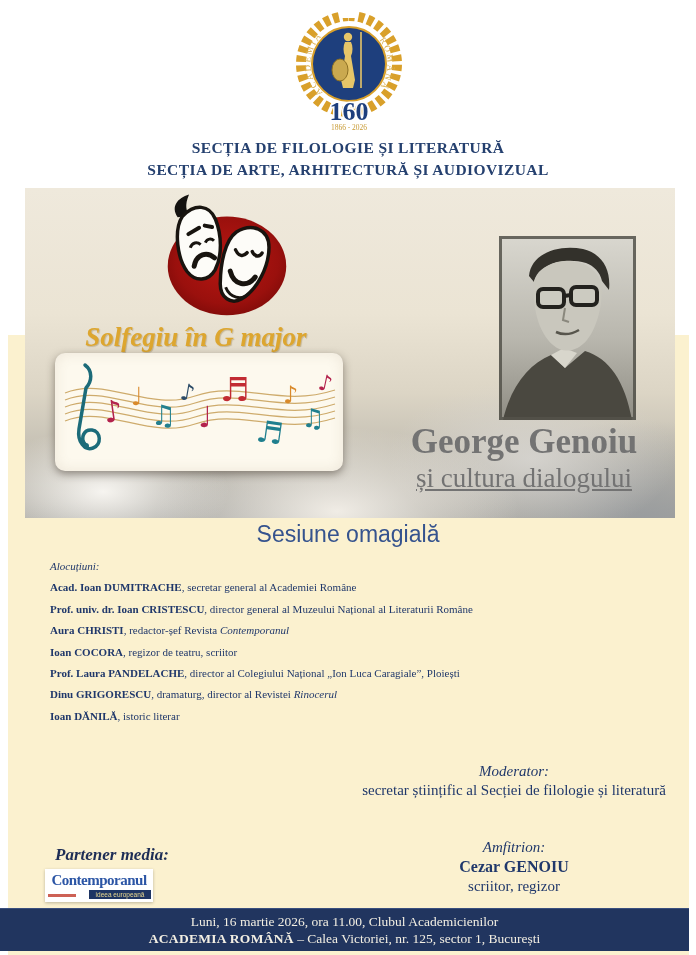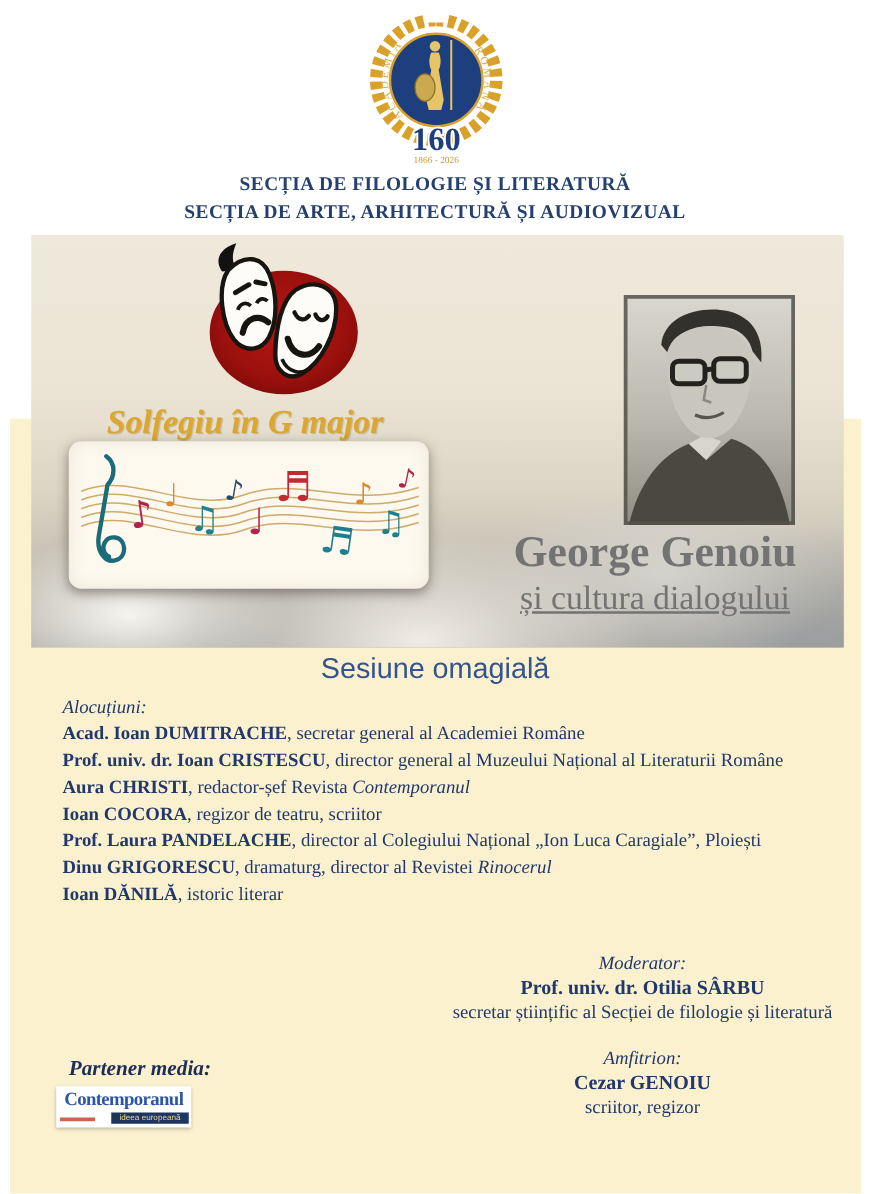--- a/index.html
+++ b/index.html
@@ -36,21 +36,21 @@
     background:#fdf9ee;box-shadow:0 3px 9px rgba(55,45,35,.5), inset 0 0 14px rgba(120,100,70,.12);
   }
   .event-title{left:368px;top:424px;width:312px;text-align:center;color:#737373;line-height:1.05;}
   .event-title .l1{font-size:35px;font-weight:bold;}
   .event-title .l2{font-size:27px;margin-top:3px;text-decoration:underline;}
   .session-title{
     left:0;top:521px;width:696px;text-align:center;
     font-family:"Liberation Sans",sans-serif;font-size:23px;color:#35538e;
   }
   
-  .speeches{left:50px;top:556px;width:618px;font-size:15px;line-height:21.4px;color:#20386b;}
+  .speeches{left:50px;top:556px;width:618px;font-size:11px;line-height:21.4px;color:#20386b;}
   .speeches .heading{font-style:italic;}
   .speeches b{font-weight:bold;}
   .speeches i{font-style:italic;}
   .centerblock{left:334px;width:360px;text-align:center;color:#20386b;}
   .lbl-it{font-style:italic;font-size:15px;}
   .person-name{font-weight:bold;font-size:16px;margin-top:2px;}
   .person-role{font-size:15px;margin-top:2px;}
   .partner-label{left:55px;top:845px;font-style:italic;font-weight:bold;font-size:17px;color:#1d2d56;}
   .ctp-logo{
     left:45px;top:869px;width:108px;height:33px;background:#ffffff;
@@ -212,31 +212,34 @@
     <div><b>Prof. univ. dr. Ioan CRISTESCU</b><span>, director general al Muzeului Național al Literaturii Române</span><i></i></div>
     <div><b>Aura CHRISTI</b><span>, redactor-șef Revista </span><i>Contemporanul</i></div>
     <div><b>Ioan COCORA</b><span>, regizor de teatru, scriitor</span><i></i></div>
     <div><b>Prof. Laura PANDELACHE</b><span>, director al Colegiului Național „Ion Luca Caragiale”, Ploiești</span><i></i></div>
     <div><b>Dinu GRIGORESCU</b><span>, dramaturg, director al Revistei </span><i>Rinocerul</i></div>
     <div><b>Ioan DĂNILĂ</b><span>, istoric literar</span><i></i></div>
   </div>
 
   <div class="abs centerblock" style="top:763px;">
     <div class="lbl-it">Moderator:</div>
-    <div class="person-name">Prof. univ. dr. Otilia SÂRBU</div>
     <div class="person-role">secretar științific al Secției de filologie și literatură</div>
   </div>
 
   <div class="abs partner-label">Partener media:</div>
   <div class="abs ctp-logo">
     <div class="ctp-text">Contemporanul</div>
     <div class="ctp-strip">ideea europeană</div>
     <div class="ctp-fineprint"></div>
   </div>
 
   <div class="abs centerblock" style="top:839px;">
     <div class="lbl-it">Amfitrion:</div>
     <div class="person-name">Cezar GENOIU</div>
     <div class="person-role">scriitor, regizor</div>
   </div>
 
+  <div class="abs footer">
+    <div>Luni, 16 martie 2026, ora 11.00, Clubul Academicienilor</div>
+    <div><span class="b">ACADEMIA ROMÂNĂ</span><span> – Calea Victoriei, nr. 125, sector 1, București</span></div>
+  </div>
 
 </div>
 
 </body></html>

